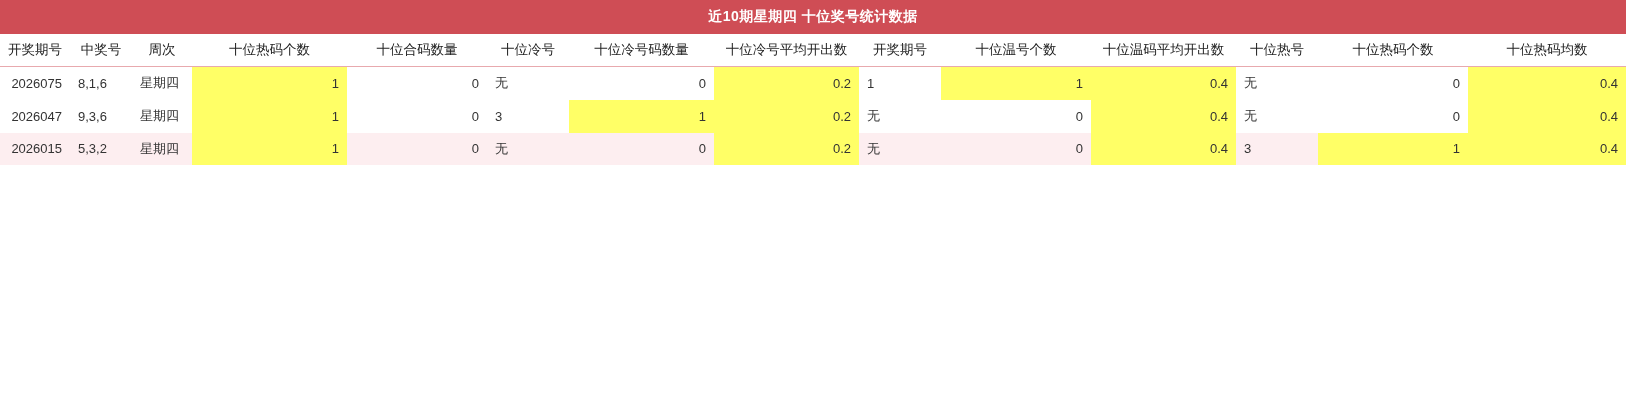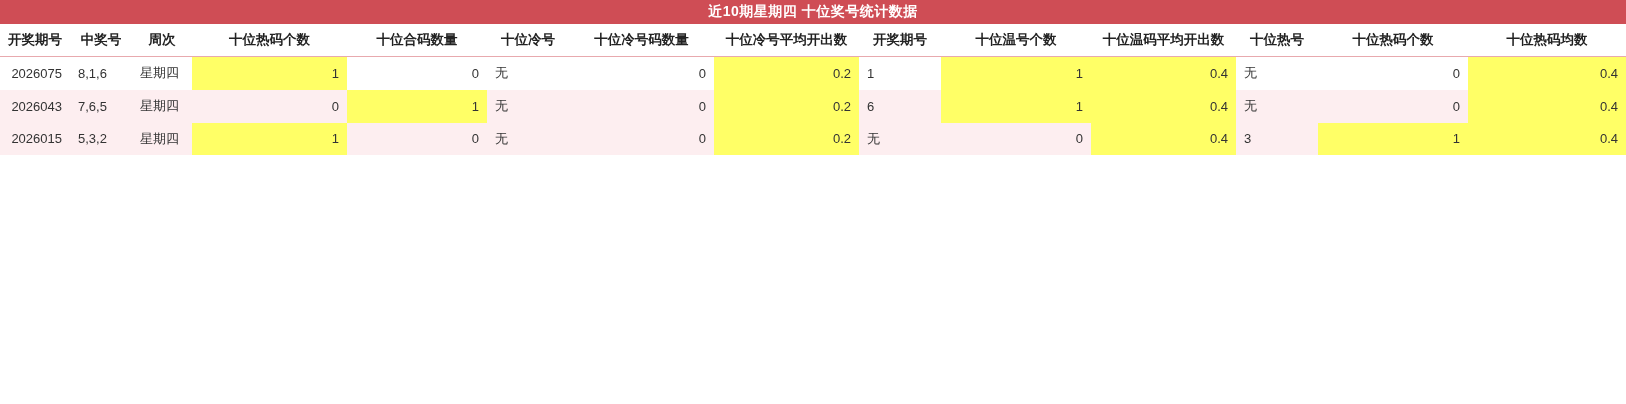--- a/index.html
+++ b/index.html
@@ -7,40 +7,40 @@
     padding: 0;
     background: #ffffff;
   }
   body {
     font-family: "Liberation Sans", sans-serif;
     width: 1626px;
     height: 404px;
     overflow: hidden;
   }
   .title-bar {
-    height: 24px;
+    height: 34px;
     background: #cf4d55;
     color: #ffffff;
     font-size: 14px;
     font-weight: bold;
     display: flex;
     align-items: center;
     justify-content: center;
     letter-spacing: 0.5px;
   }
   table {
     border-collapse: collapse;
     width: 1626px;
     table-layout: fixed;
     font-size: 13px;
     color: #333333;
   }
   th {
     height: 32px;
-    font-weight: bold;
+    font-weight: normal;
     font-size: 13.5px;
     color: #222222;
     background: #ffffff;
     border-bottom: 1px solid #e8a9ae;
     text-align: center;
     padding: 0 8px;
     white-space: nowrap;
     overflow: hidden;
     margin-top: 16px;
   }
@@ -107,31 +107,31 @@
         <td class="c-center">无</td>
         <td class="c-right">0</td>
         <td class="c-right hl">0.2</td>
         <td class="c-center">1</td>
         <td class="c-right hl">1</td>
         <td class="c-right hl">0.4</td>
         <td class="c-center">无</td>
         <td class="c-right">0</td>
         <td class="c-right hl">0.4</td>
       </tr>
-      <tr class="even">
-        <td class="c-right">2026043</td>
-        <td class="c-center">7,6,5</td>
+      <tr class="odd">
+        <td class="c-right">2026047</td>
+        <td class="c-center">9,3,6</td>
         <td class="c-center">星期四</td>
+        <td class="c-right hl">1</td>
         <td class="c-right">0</td>
+        <td class="c-center">3</td>
         <td class="c-right hl">1</td>
+        <td class="c-right hl">0.2</td>
         <td class="c-center">无</td>
         <td class="c-right">0</td>
-        <td class="c-right hl">0.2</td>
-        <td class="c-center">6</td>
-        <td class="c-right hl">1</td>
         <td class="c-right hl">0.4</td>
         <td class="c-center">无</td>
         <td class="c-right">0</td>
         <td class="c-right hl">0.4</td>
       </tr>
       <tr class="even">
         <td class="c-right">2026015</td>
         <td class="c-center">5,3,2</td>
         <td class="c-center">星期四</td>
         <td class="c-right hl">1</td>

